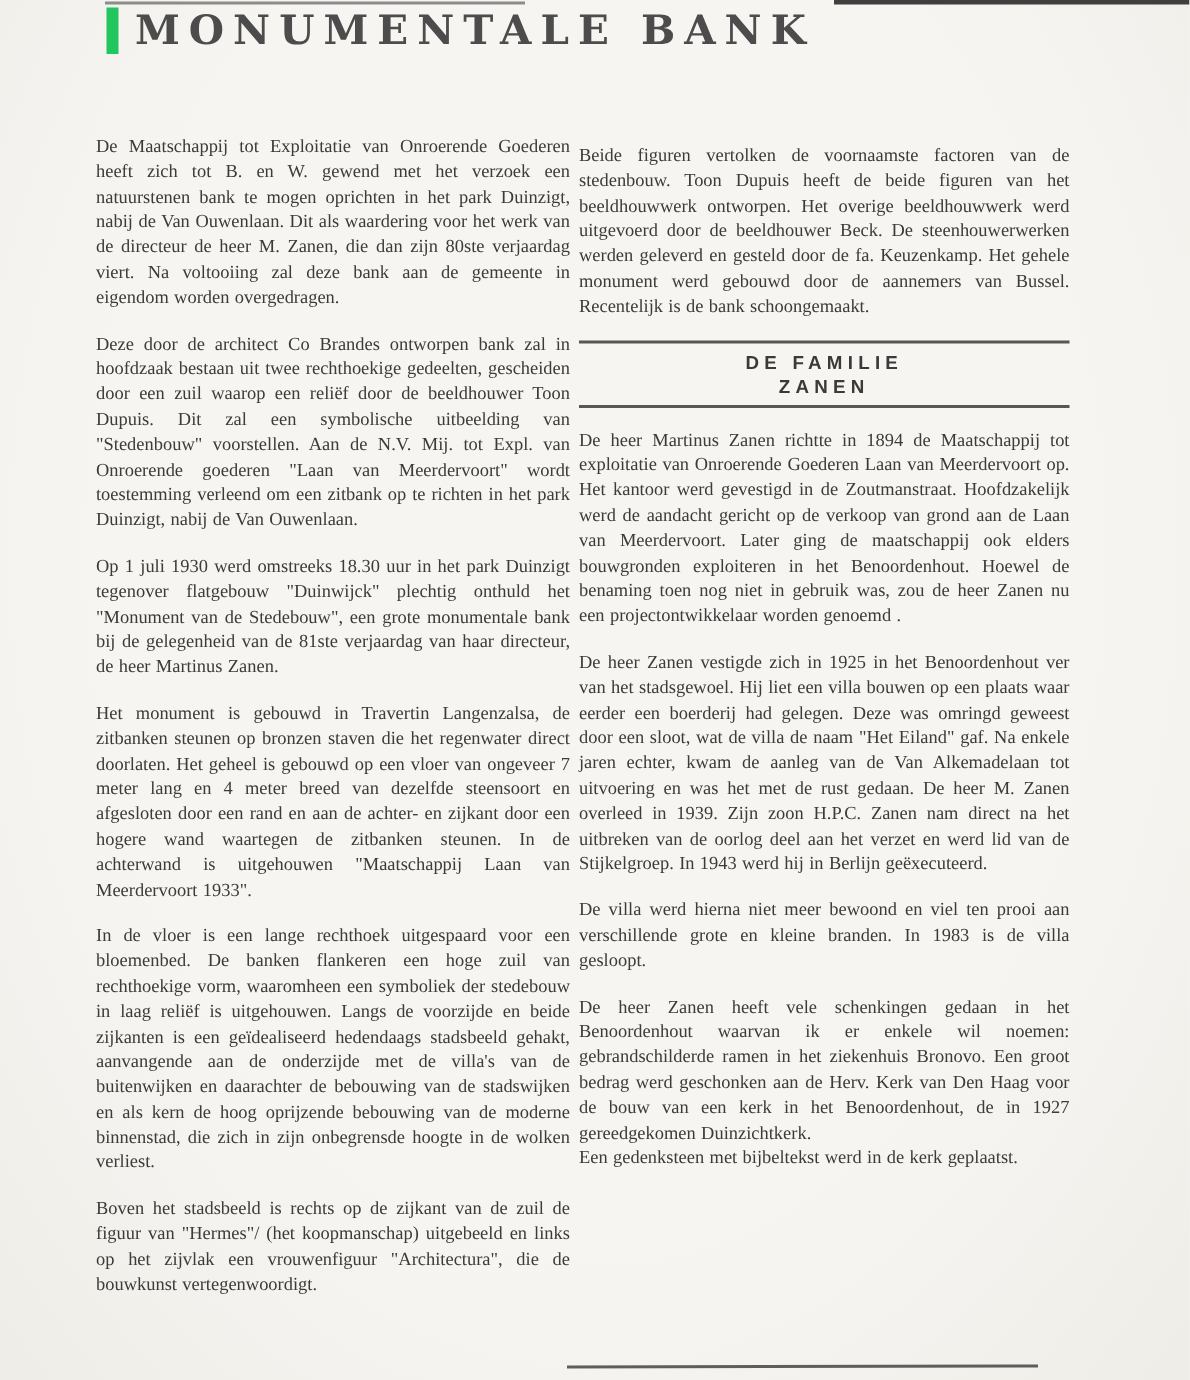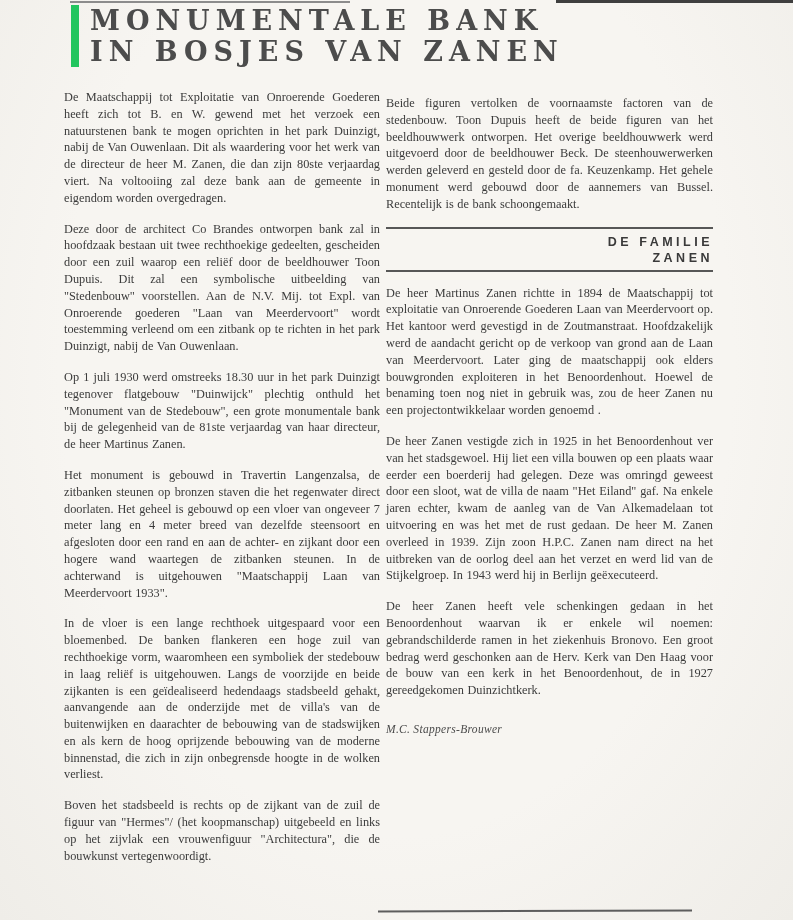--- a/index.html
+++ b/index.html
@@ -58,21 +58,21 @@
     text-align: center;
     font-family: "Liberation Sans", sans-serif;
     font-weight: bold;
     font-size: 12.5px;
     line-height: 16px;
     letter-spacing: 3.5px;
     color: #3a3a3a;
     padding: 5px 0 4px 0;
     margin: 0 0 13px 0;
   }
-  .col .section-header.mid { margin-top: 4px; text-align: right; }
+  .col .section-header.mid { margin-top: 4px; }
 
   p.body-par {
     font-size: 12.3px;
     line-height: 16.8px;
     text-align: justify;
     margin: 0 0 14px 0;
     word-spacing: 0.5px;
   }
   p.no-gap { margin-bottom: 0; }
   .date-line {
@@ -101,21 +101,20 @@
 <body>
 
 <div>
 
   <div class="top-rule-a"></div>
   <div class="top-rule-b"></div>
 
   <header class="title-block">
     <h1 class="article-title">
       <span>MONUMENTALE BANK</span><br>
-      <span>IN BOSJES VAN ZANEN</span>
     </h1>
   </header>
 
   <section class="col col-left">
 
     <p class="body-par">De Maatschappij tot Exploitatie van Onroerende Goederen heeft zich tot B. en W. gewend met het verzoek een natuurstenen bank te mogen oprichten in het park Duinzigt, nabij de Van Ouwenlaan. Dit als waardering voor het werk van de directeur de heer M. Zanen, die dan zijn 80ste verjaardag viert. Na voltooiing zal deze bank aan de gemeente in eigendom worden overgedragen.</p>
 
     <p class="body-par">Deze door de architect Co Brandes ontworpen bank zal in hoofdzaak bestaan uit twee rechthoekige gedeelten, gescheiden door een zuil waarop een reliëf door de beeldhouwer Toon Dupuis. Dit zal een symbolische uitbeelding van "Stedenbouw" voorstellen. Aan de N.V. Mij. tot Expl. van Onroerende goederen "Laan van Meerdervoort" wordt toestemming verleend om een zitbank op te richten in het park Duinzigt, nabij de Van Ouwenlaan.</p>
 
 
@@ -128,20 +127,21 @@
   <section class="col col-right">
     <p class="body-par">Beide figuren vertolken de voornaamste factoren van de stedenbouw. Toon Dupuis heeft de beide figuren van het beeldhouwwerk ontworpen. Het overige beeldhouwwerk werd uitgevoerd door de beeldhouwer Beck. De steenhouwerwerken werden geleverd en gesteld door de fa. Keuzenkamp. Het gehele monument werd gebouwd door de aannemers van Bussel. Recentelijk is de bank schoongemaakt.</p>
 
     <div class="section-header mid">
       <span>DE FAMILIE</span><br>
       <span>ZANEN</span>
     </div>
 
     <p class="body-par">De heer Martinus Zanen richtte in 1894 de Maatschappij tot exploitatie van Onroerende Goederen Laan van Meerdervoort op. Het kantoor werd gevestigd in de Zoutmanstraat. Hoofdzakelijk werd de aandacht gericht op de verkoop van grond aan de Laan van Meerdervoort. Later ging de maatschappij ook elders bouwgronden exploiteren in het Benoordenhout. Hoewel de benaming toen nog niet in gebruik was, zou de heer Zanen nu een projectontwikkelaar worden genoemd .</p>
     <p class="body-par">De heer Zanen vestigde zich in 1925 in het Benoordenhout ver van het stadsgewoel. Hij liet een villa bouwen op een plaats waar eerder een boerderij had gelegen. Deze was omringd geweest door een sloot, wat de villa de naam "Het Eiland" gaf. Na enkele jaren echter, kwam de aanleg van de Van Alkemadelaan tot uitvoering en was het met de rust gedaan. De heer M. Zanen overleed in 1939. Zijn zoon H.P.C. Zanen nam direct na het uitbreken van de oorlog deel aan het verzet en werd lid van de Stijkelgroep. In 1943 werd hij in Berlijn geëxecuteerd.</p>
+    <p class="body-par">De villa werd hierna niet meer bewoond en viel ten prooi aan verschillende grote en kleine branden. In 1983 is de villa gesloopt.</p>
     <p class="body-par no-gap">De heer Zanen heeft vele schenkingen gedaan in het Benoordenhout waarvan ik er enkele wil noemen: gebrandschilderde ramen in het ziekenhuis Bronovo. Een groot bedrag werd geschonken aan de Herv. Kerk van Den Haag voor de bouw van een kerk in het Benoordenhout, de in 1927 gereedgekomen Duinzichtkerk.</p>
+    <p class="body-par">Een gedenksteen met bijbeltekst werd in de kerk geplaatst.</p>
 
-    <div class="author-signature">M.C. Stappers-Brouwer</div>
   </section>
 
   <div class="bottom-rule"></div>
 
 </div>
 
 </body></html>

